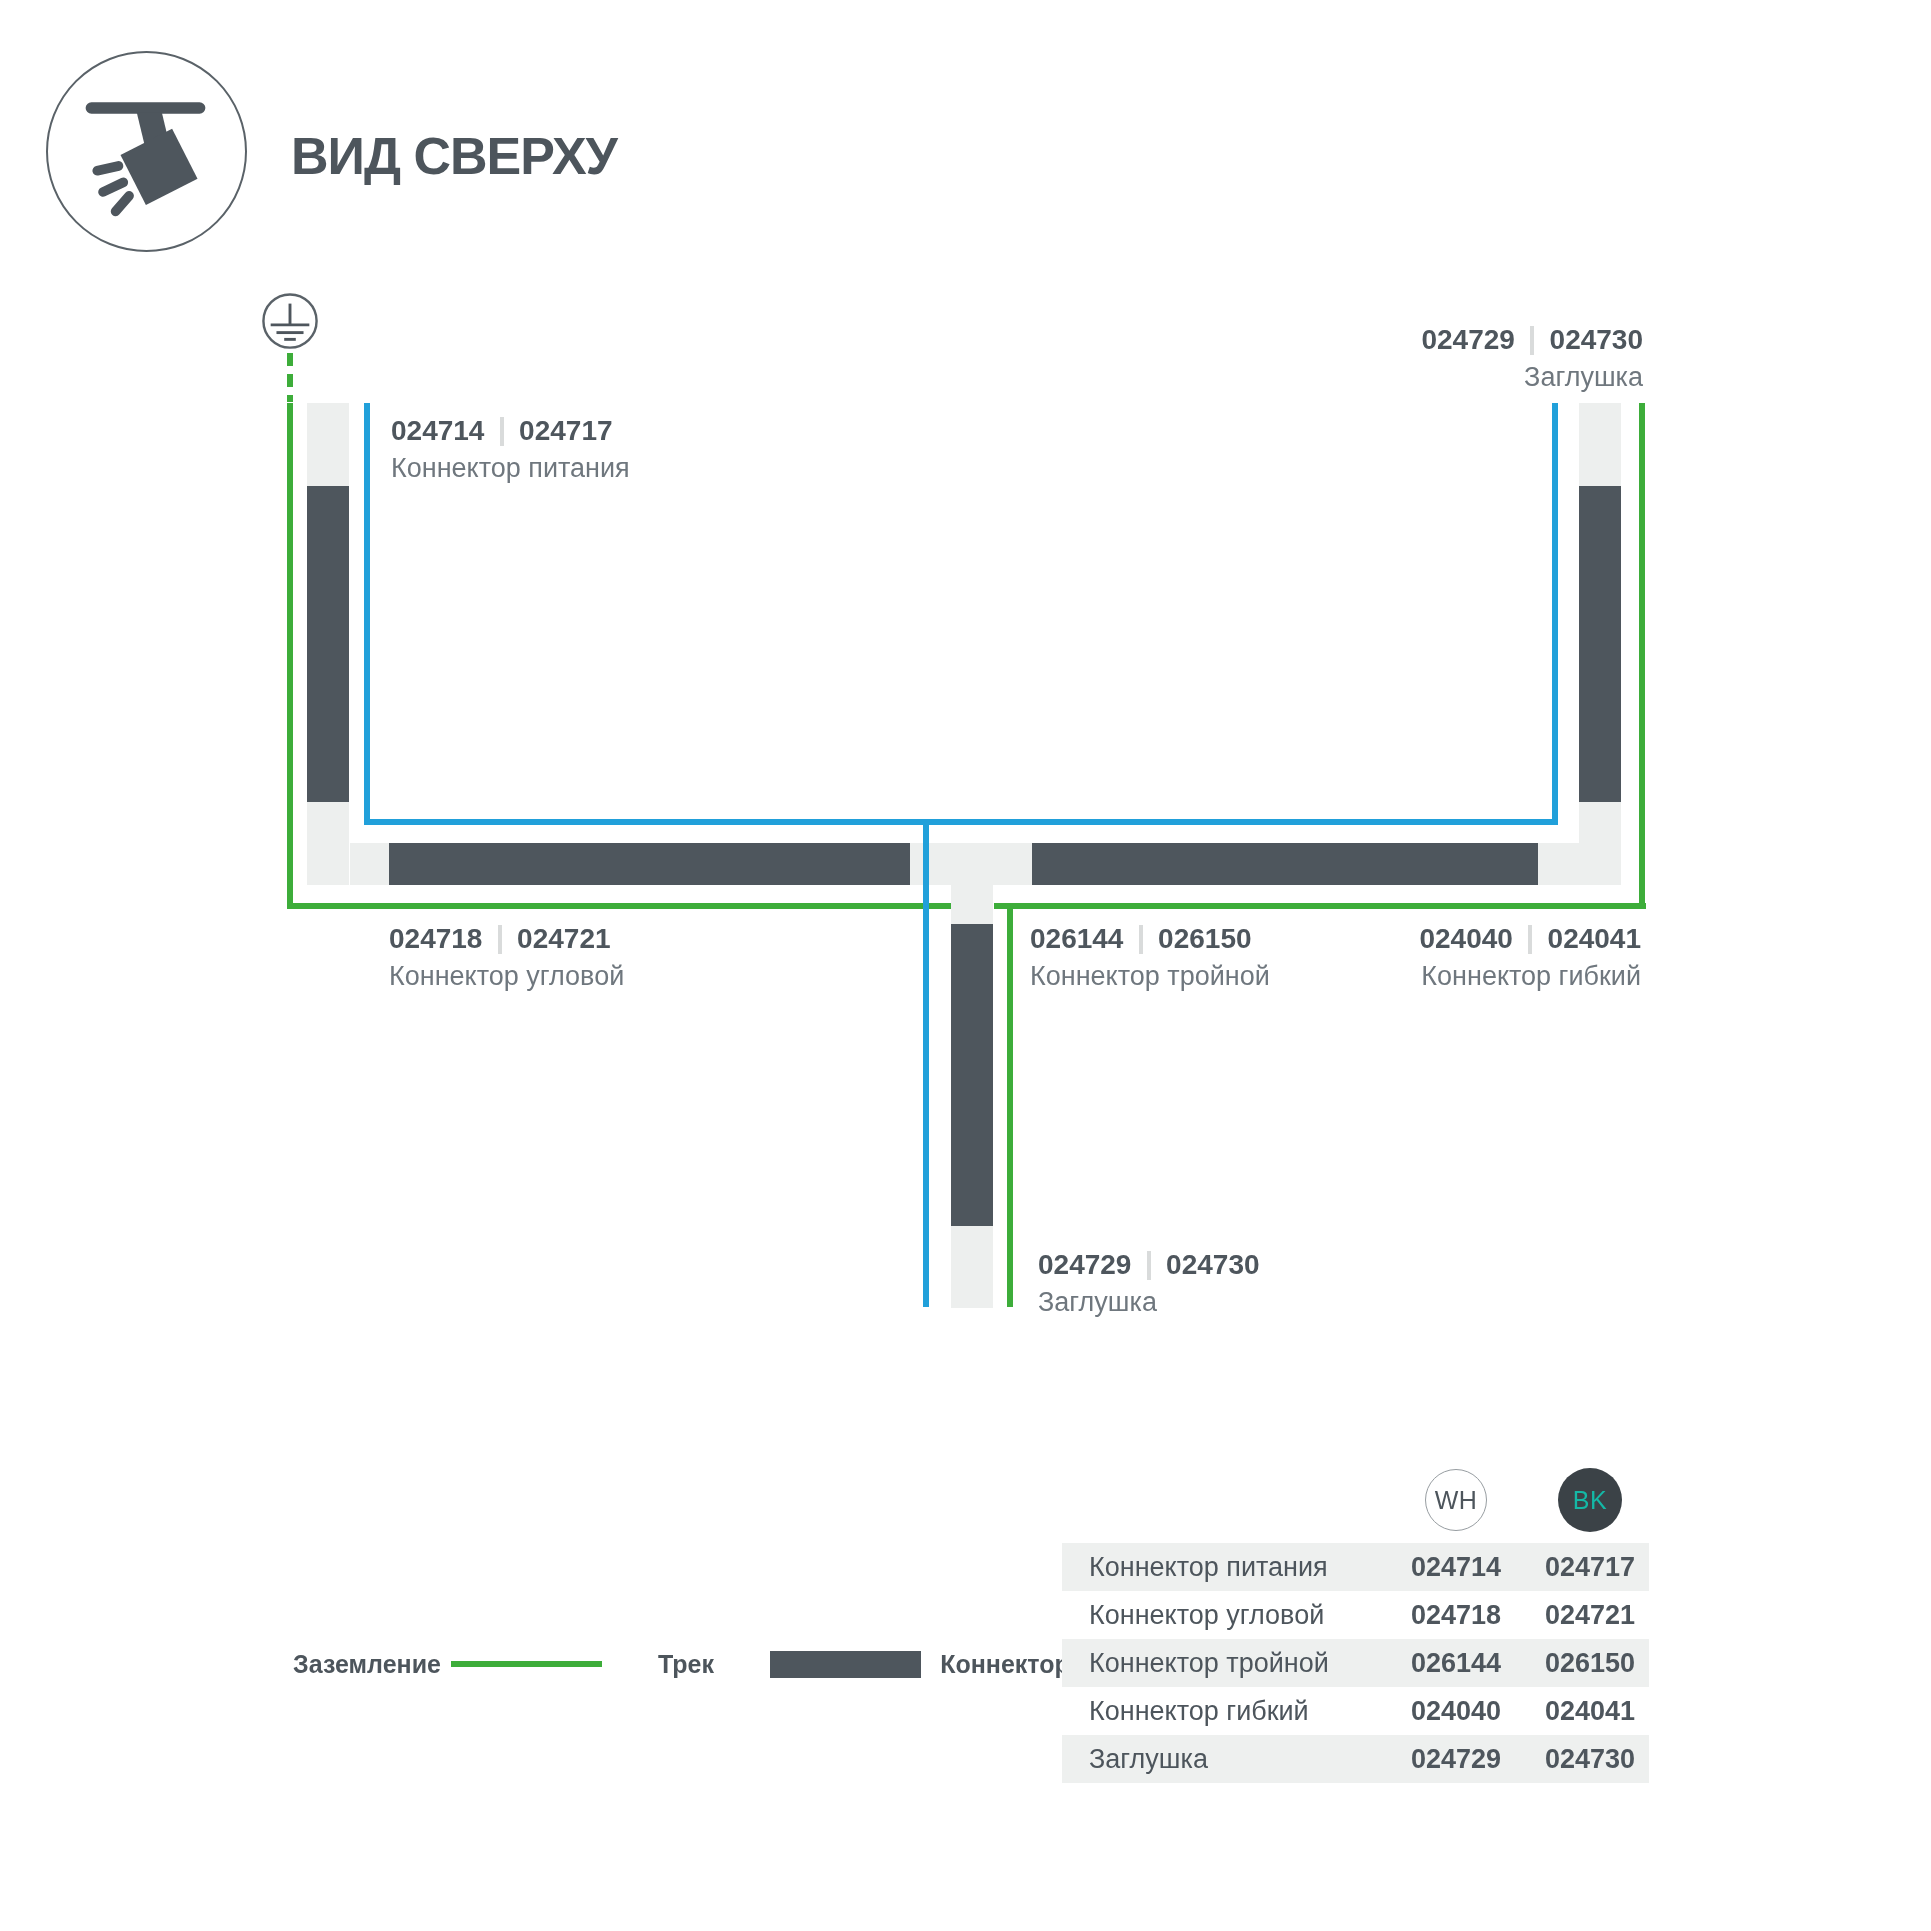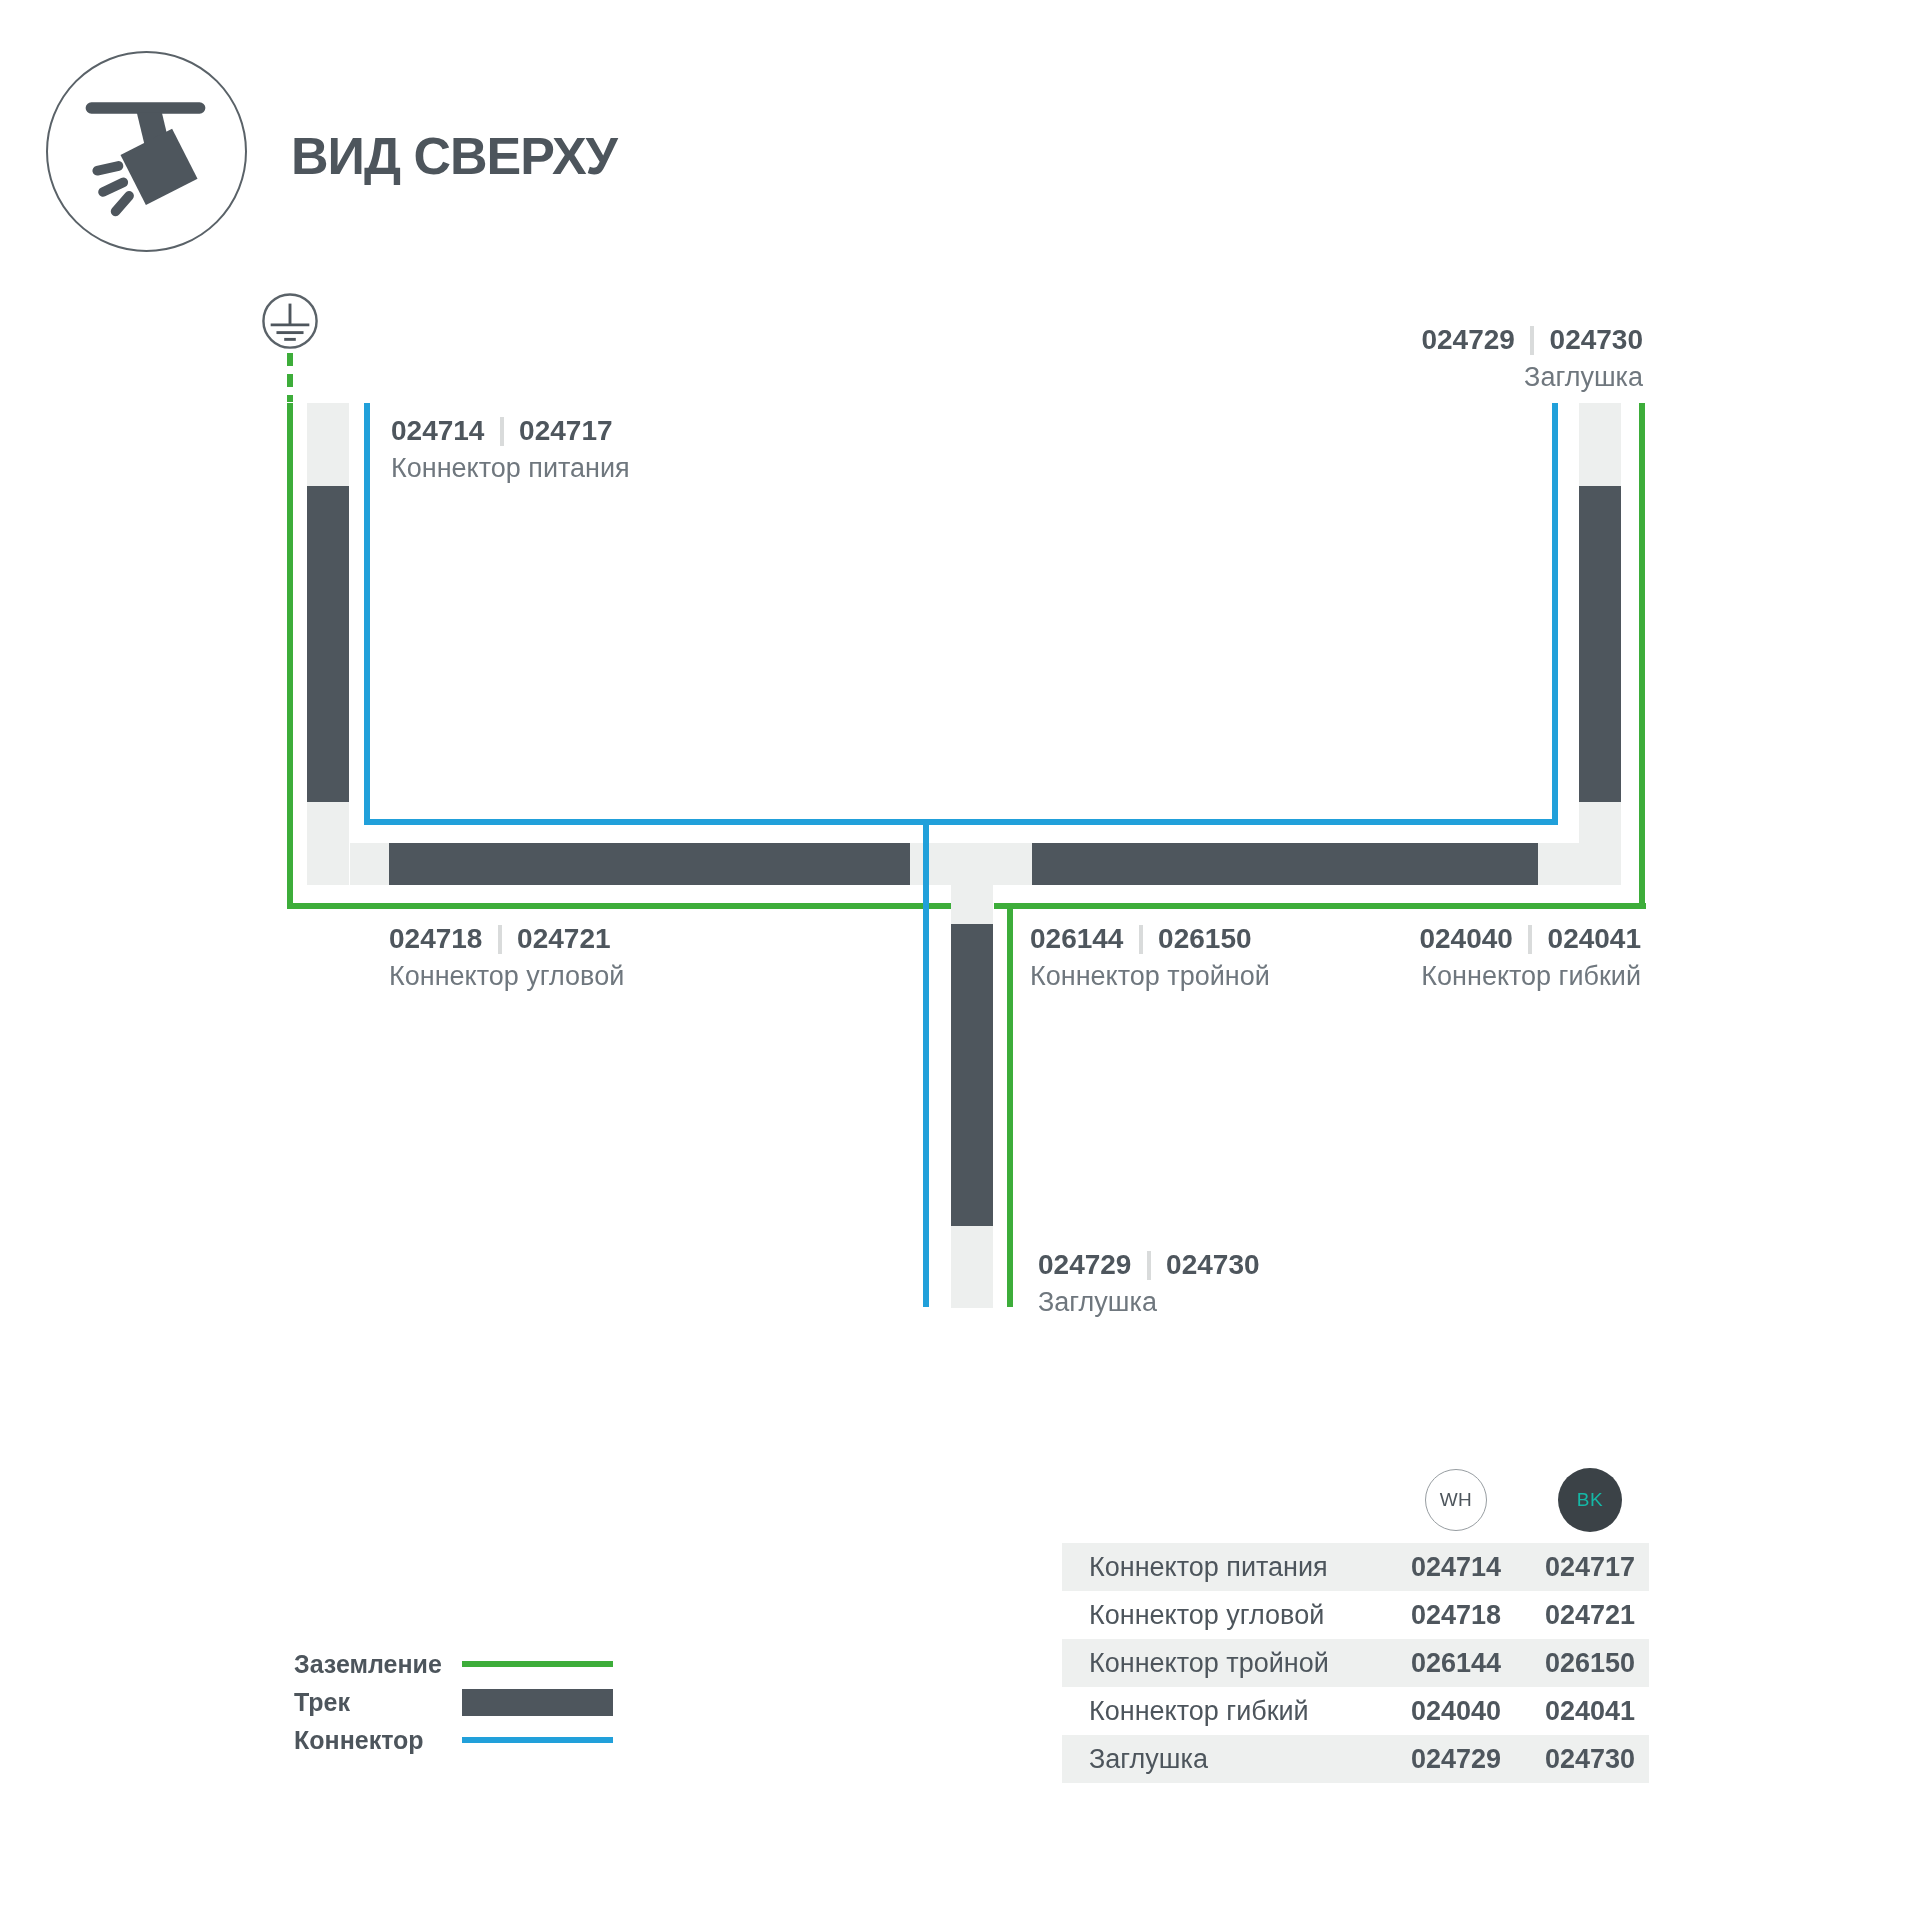--- a/index.html
+++ b/index.html
@@ -34,31 +34,31 @@
   .housing-over { z-index:3; } 
 
   
   .part-label { position:absolute; display:flex; flex-direction:column; gap:5.8px; z-index:6; }
   .part-label.right { align-items:flex-end; text-align:right; }
   .codes { display:flex; align-items:center; gap:15.4px; font-size:28px; font-weight:700; color:#4e565d; white-space:nowrap; }
   .codes .sep { width:3.9px; height:29px; background:#d9dbdb; }
   .pname { font-size:27px; color:#6f777e; white-space:nowrap; }
 
   
-  .legend { position:absolute; left:294px; top:1645px; display:flex; flex-direction:column; }
+  .legend { position:absolute; left:283px; top:1645px; display:flex; flex-direction:row;text-align:center; }
   .legend-row { display:flex; align-items:center; height:38px; }
   .legend-label { width:168px; font-size:25px; font-weight:600; color:#4d555c; }
   .sw { width:151px; }
   .sw-ground { height:5.8px; background:#3dad3a; }
   .sw-track  { height:27px; background:#4e565d; }
   .sw-neutral{ height:5.8px; background:#21a0da; }
 
   
   .col-circle { position:absolute; border-radius:50%; display:flex; align-items:center; justify-content:center;
-                font-size:19px; letter-spacing:0.5px; }
+                font-size:25px; letter-spacing:0.5px; }
   .col-circle.wh { left:1425px; top:1469px; width:62px; height:62px; border:1.9px solid #979da1; color:#4d555c; background:#fff; }
   .col-circle.bk { left:1558px; top:1468px; width:64px; height:64px; background:#3b4247; color:#14b8a6; }
   .parts-table { position:absolute; left:1062px; top:1543px; width:587px; }
   .t-row { display:grid; grid-template-columns:313px 106px 106px; column-gap:28px; align-items:center; height:48px; padding-right:5.8px; }
   .t-row.alt { background:#eef0ef; }
   .t-name { padding-left:27px; font-size:27px; color:#4d555c; white-space:nowrap; }
   .t-code { font-size:27px; font-weight:700; color:#4e565d; text-align:center; }
 </style>
 </head>
 <body>

